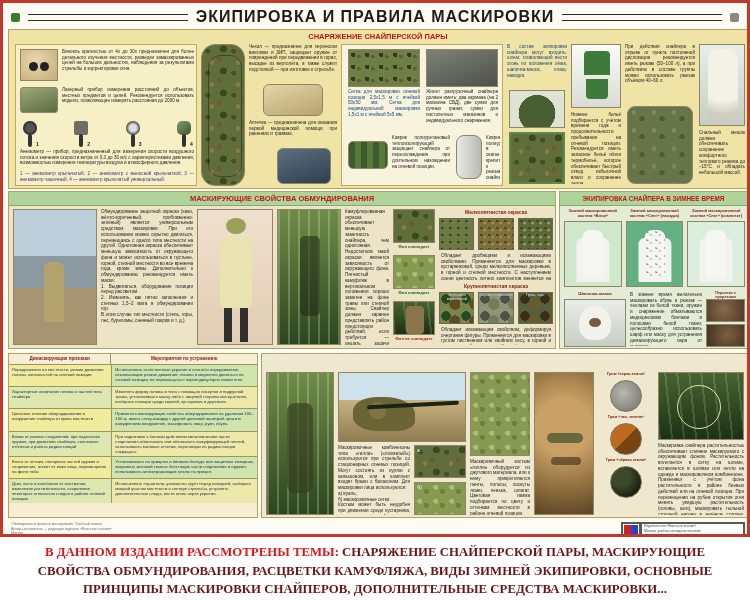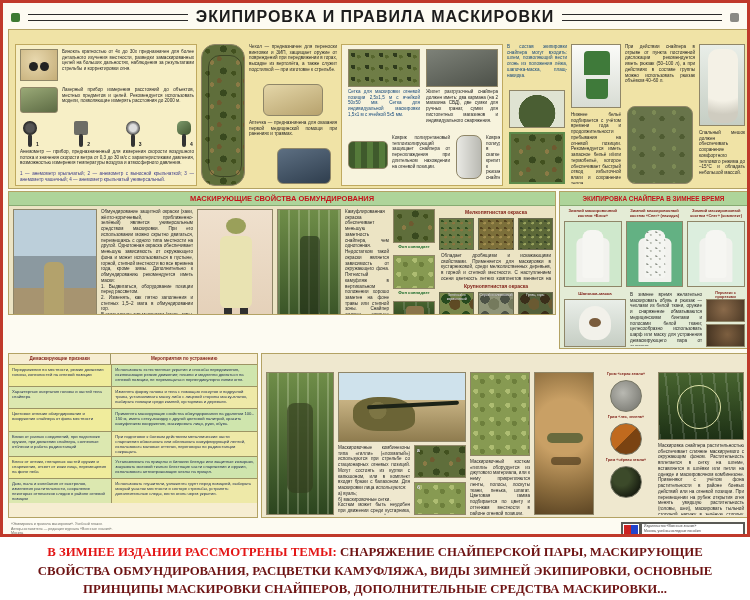--- a/index.html
+++ b/index.html
@@ -83,20 +83,21 @@
 
   <div class="s title-row">
     <span class="corner" style="background:#3d7a33"></span>
     <span class="title-line"></span>
     <span class="title-text">ЭКИПИРОВКА И ПРАВИЛА МАСКИРОВКИ</span>
     <span class="title-line"></span>
     <span class="corner" style="background:#8a8a84"></span>
   </div>
 
   <div class="s sec" style="left:5px;top:26px;width:740px;height:160px;background:#f0e3a6;">
+    <div class="sec-head" style="font-size:7.5px;padding-top:2px;">СНАРЯЖЕНИЕ СНАЙПЕРСКОЙ ПАРЫ</div>
 
     <div class="s panel" style="left:6px;top:14px;width:182px;height:142px;">
       <div class="s ph tex-tan" style="left:4px;top:4px;width:38px;height:32px;">
         <div style="position:absolute;left:8px;top:12px;width:9px;height:9px;border-radius:50%;background:#222;"></div>
         <div style="position:absolute;left:19px;top:12px;width:9px;height:9px;border-radius:50%;background:#222;"></div>
       </div>
       <div class="s micro" style="left:46px;top:4px;width:132px;height:36px;">Бинокль кратностью от 4х до 30х предназначен для более детального изучения местности, разведки замаскированных целей на больших дальностях, наблюдения за результатами стрельбы и корректировки огня.</div>
       <div class="s ph" style="left:4px;top:42px;width:38px;height:26px;background:linear-gradient(160deg,#9aa977,#5d6b44);border-radius:3px;"></div>
       <div class="s micro" style="left:46px;top:42px;width:132px;height:28px;">Лазерный прибор измерения расстояний до объектов, местных предметов и целей. Рекомендуется использовать модели, позволяющие измерять расстояния до 2000 м.</div>
       <div class="s" style="left:4px;top:72px;width:174px;height:30px;display:flex;justify-content:space-between;align-items:flex-end;">
@@ -167,21 +168,21 @@
     </div>
 
     <div class="s" style="left:690px;top:14px;width:46px;height:142px;">
       <div class="s ph tex-snowbg" style="left:0;top:0;width:46px;height:82px;">
         <div class="tex-sleep" style="position:absolute;left:8px;top:4px;width:30px;height:74px;"></div>
       </div>
       <div class="s micro" style="left:0;top:86px;width:46px;height:54px;">Спальный мешок должен обеспечивать сохранение комфортного теплового режима до –15°С и обладать небольшой массой.</div>
     </div>
   </div>
 
-  <div class="s sec" style="left:5px;top:188px;width:548px;height:124px;background:#ece4c4;">
+  <div class="s sec" style="left:5px;top:188px;width:548px;height:158px;background:#ece4c4;">
     <div class="sec-head" style="height:13px;background:#aed49a;font-size:7.5px;line-height:13px;border-bottom:1px solid #86ab72;">МАСКИРУЮЩИЕ СВОЙСТВА ОБМУНДИРОВАНИЯ</div>
     <div class="s ph tex-mountain" style="left:4px;top:17px;width:84px;height:136px;">
       <div style="position:absolute;left:30px;top:52px;width:20px;height:60px;background:#b3a26c;border-radius:6px 6px 0 0;"></div>
     </div>
     <div class="s micro" style="left:92px;top:17px;width:92px;height:136px;white-space:pre-line;">Обмундирование защитной окраски (хаки, жёлто-коричневый, приближенно-зелёный) является универсальным средством маскировки. При его использовании можно скрытно двигаться, перемещаясь с одного типа местности на другой. Однотонная окраска обеспечивает меньшую зависимость от окружающего фона и может использоваться в пустыне, горной, степной местности во все времена года, кроме зимы. Дополнительно к обмундированию рекомендуется иметь маски:
 1. Выдвигаться, оборудование позиции перед рассветом.
 2. Изменять, как пятно заполнения и степных 1,5–2 мата в обмундировании гор.
 В этом случае тип местности (степь, горы, лес, буреломы, снежный покров и т. д.).</div>
     <div class="s ph tex-khaki" style="left:188px;top:17px;width:76px;height:136px;">
       <div style="position:absolute;left:28px;top:8px;width:20px;height:16px;border-radius:50%;background:#9aa05a;"></div>
@@ -351,14 +352,14 @@
   <div class="s" style="left:618px;top:519px;width:124px;height:15px;display:flex;align-items:center;gap:3px;background:#5a5a55;padding:1px 2px;">
     <div style="width:14px;height:9px;background:linear-gradient(90deg,#c22 0 50%,#24c 50%);border:1px solid #fff;"></div>
     <div style="flex:1;background:#fff;height:11px;padding:0 2px;font-size:3.4px;line-height:1.4;color:#444;overflow:hidden;">
       <div>Издательство «Военные знания»</div>
       <div>Москва, учебно-наглядные пособия</div>
     </div>
   </div>
 </div>
 
 <div class="s caption">
-  <p><span class="lead">В ЗИМНЕЕ ИЗДАНИИ РАССМОТРЕНЫ ТЕМЫ:</span><span> СНАРЯЖЕНИЕ СНАЙПЕРСКОЙ ПАРЫ, МАСКИРУЮЩИЕ СВОЙСТВА ОБМУНДИРОВАНИЯ, РАСЦВЕТКИ КАМУФЛЯЖА, ВИДЫ ЗИМНЕЙ ЭКИПИРОВКИ, ОСНОВНЫЕ ПРИНЦИПЫ МАСКИРОВКИ СНАЙПЕРОВ, ДОПОЛНИТЕЛЬНЫЕ СРЕДСТВА МАСКИРОВКИ...</span></p>
+  <p><span class="lead">В ДАННОМ ИЗДАНИИ РАССМОТРЕНЫ ТЕМЫ:</span><span> СНАРЯЖЕНИЕ СНАЙПЕРСКОЙ ПАРЫ, МАСКИРУЮЩИЕ СВОЙСТВА ОБМУНДИРОВАНИЯ, РАСЦВЕТКИ КАМУФЛЯЖА, ВИДЫ ЗИМНЕЙ ЭКИПИРОВКИ, ОСНОВНЫЕ ПРИНЦИПЫ МАСКИРОВКИ СНАЙПЕРОВ, ДОПОЛНИТЕЛЬНЫЕ СРЕДСТВА МАСКИРОВКИ...</span></p>
 </div>
 
 </body></html>

